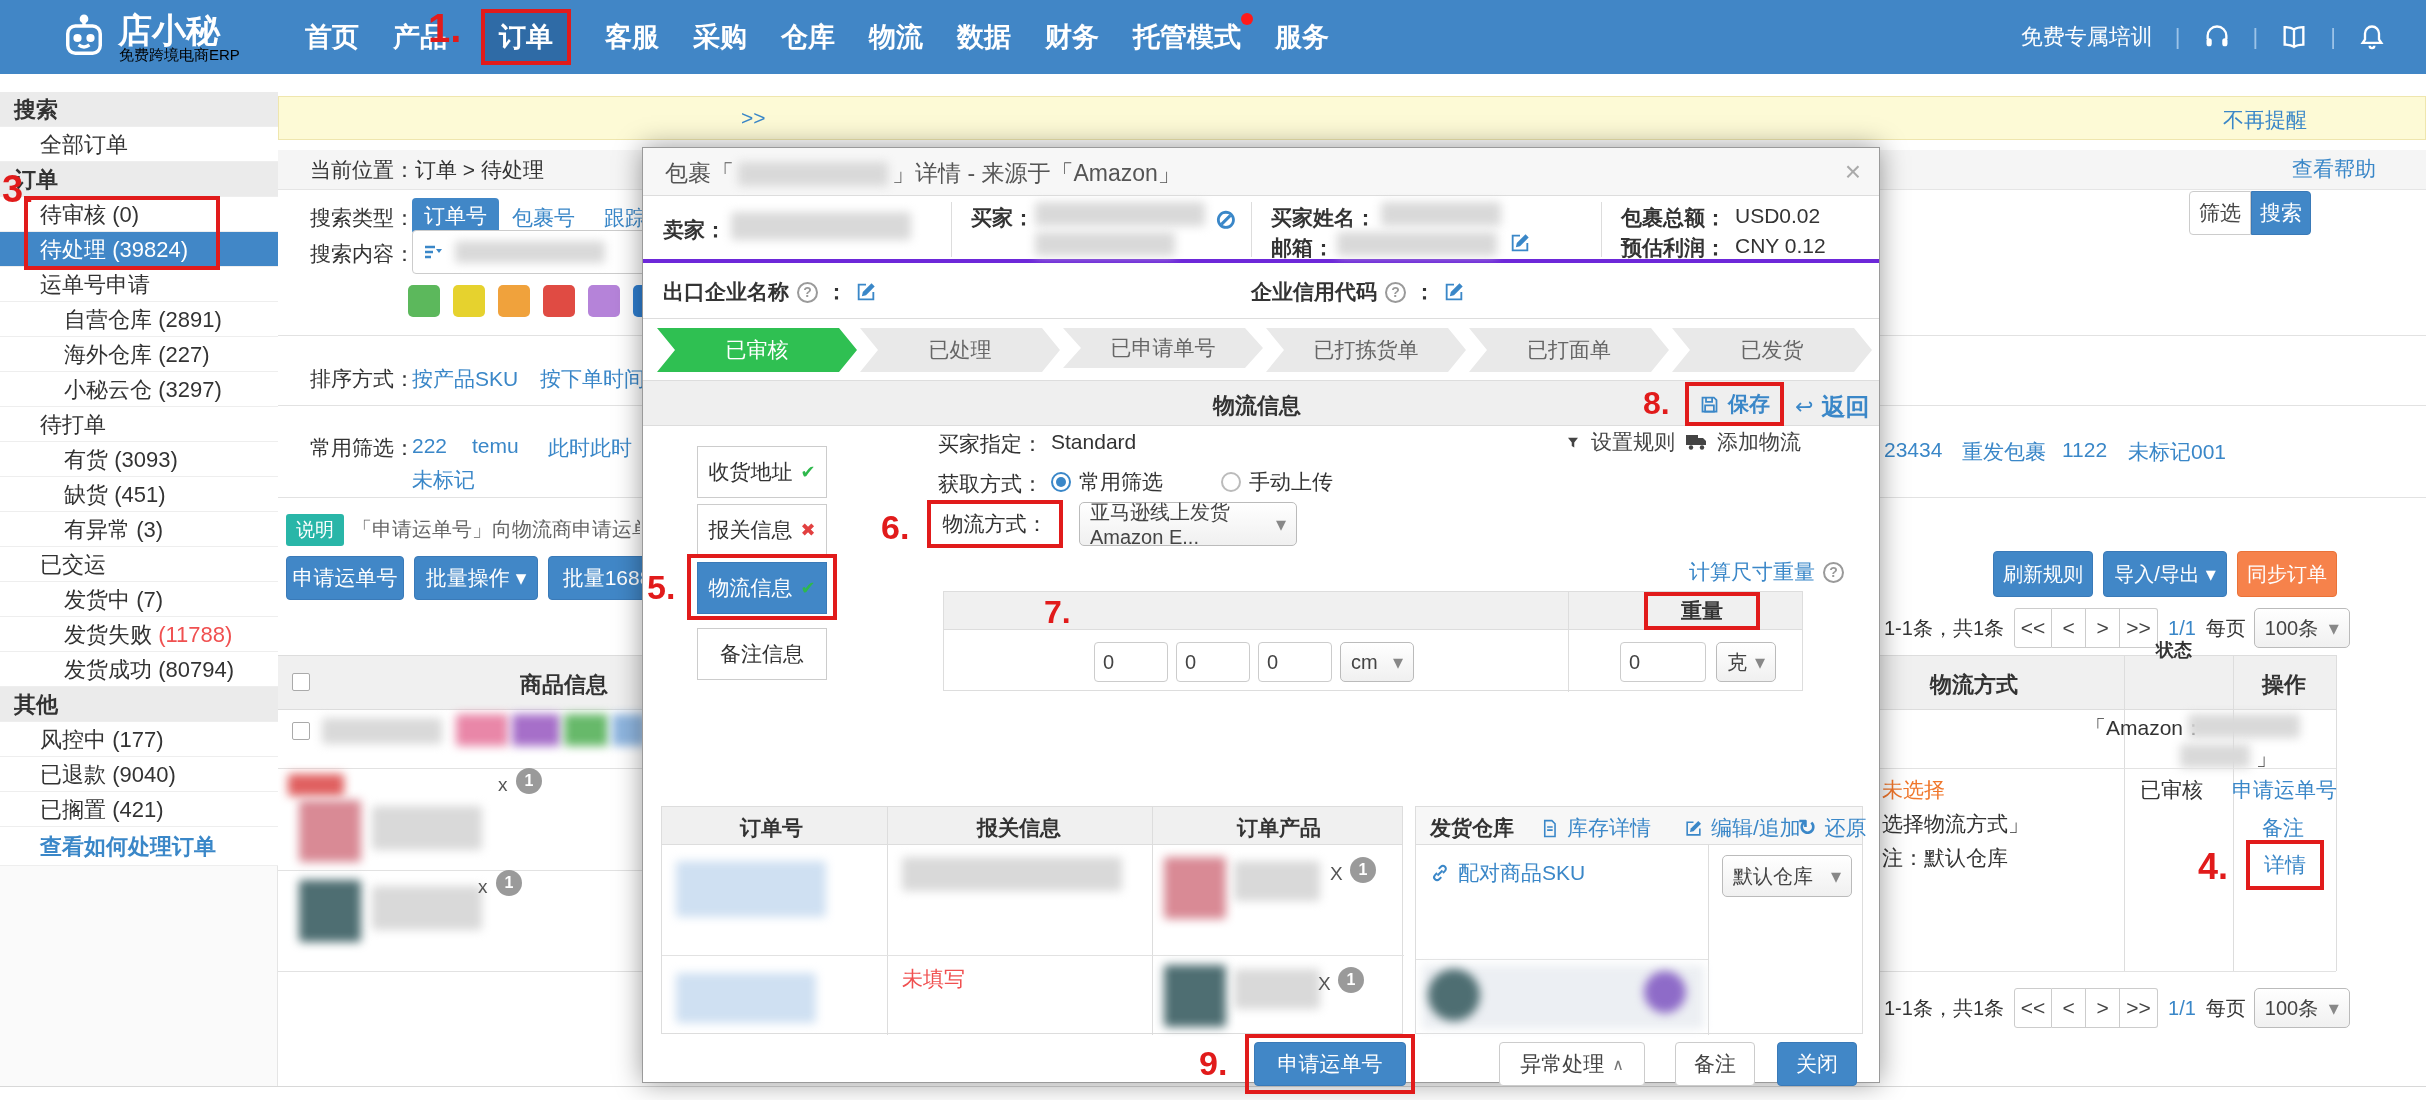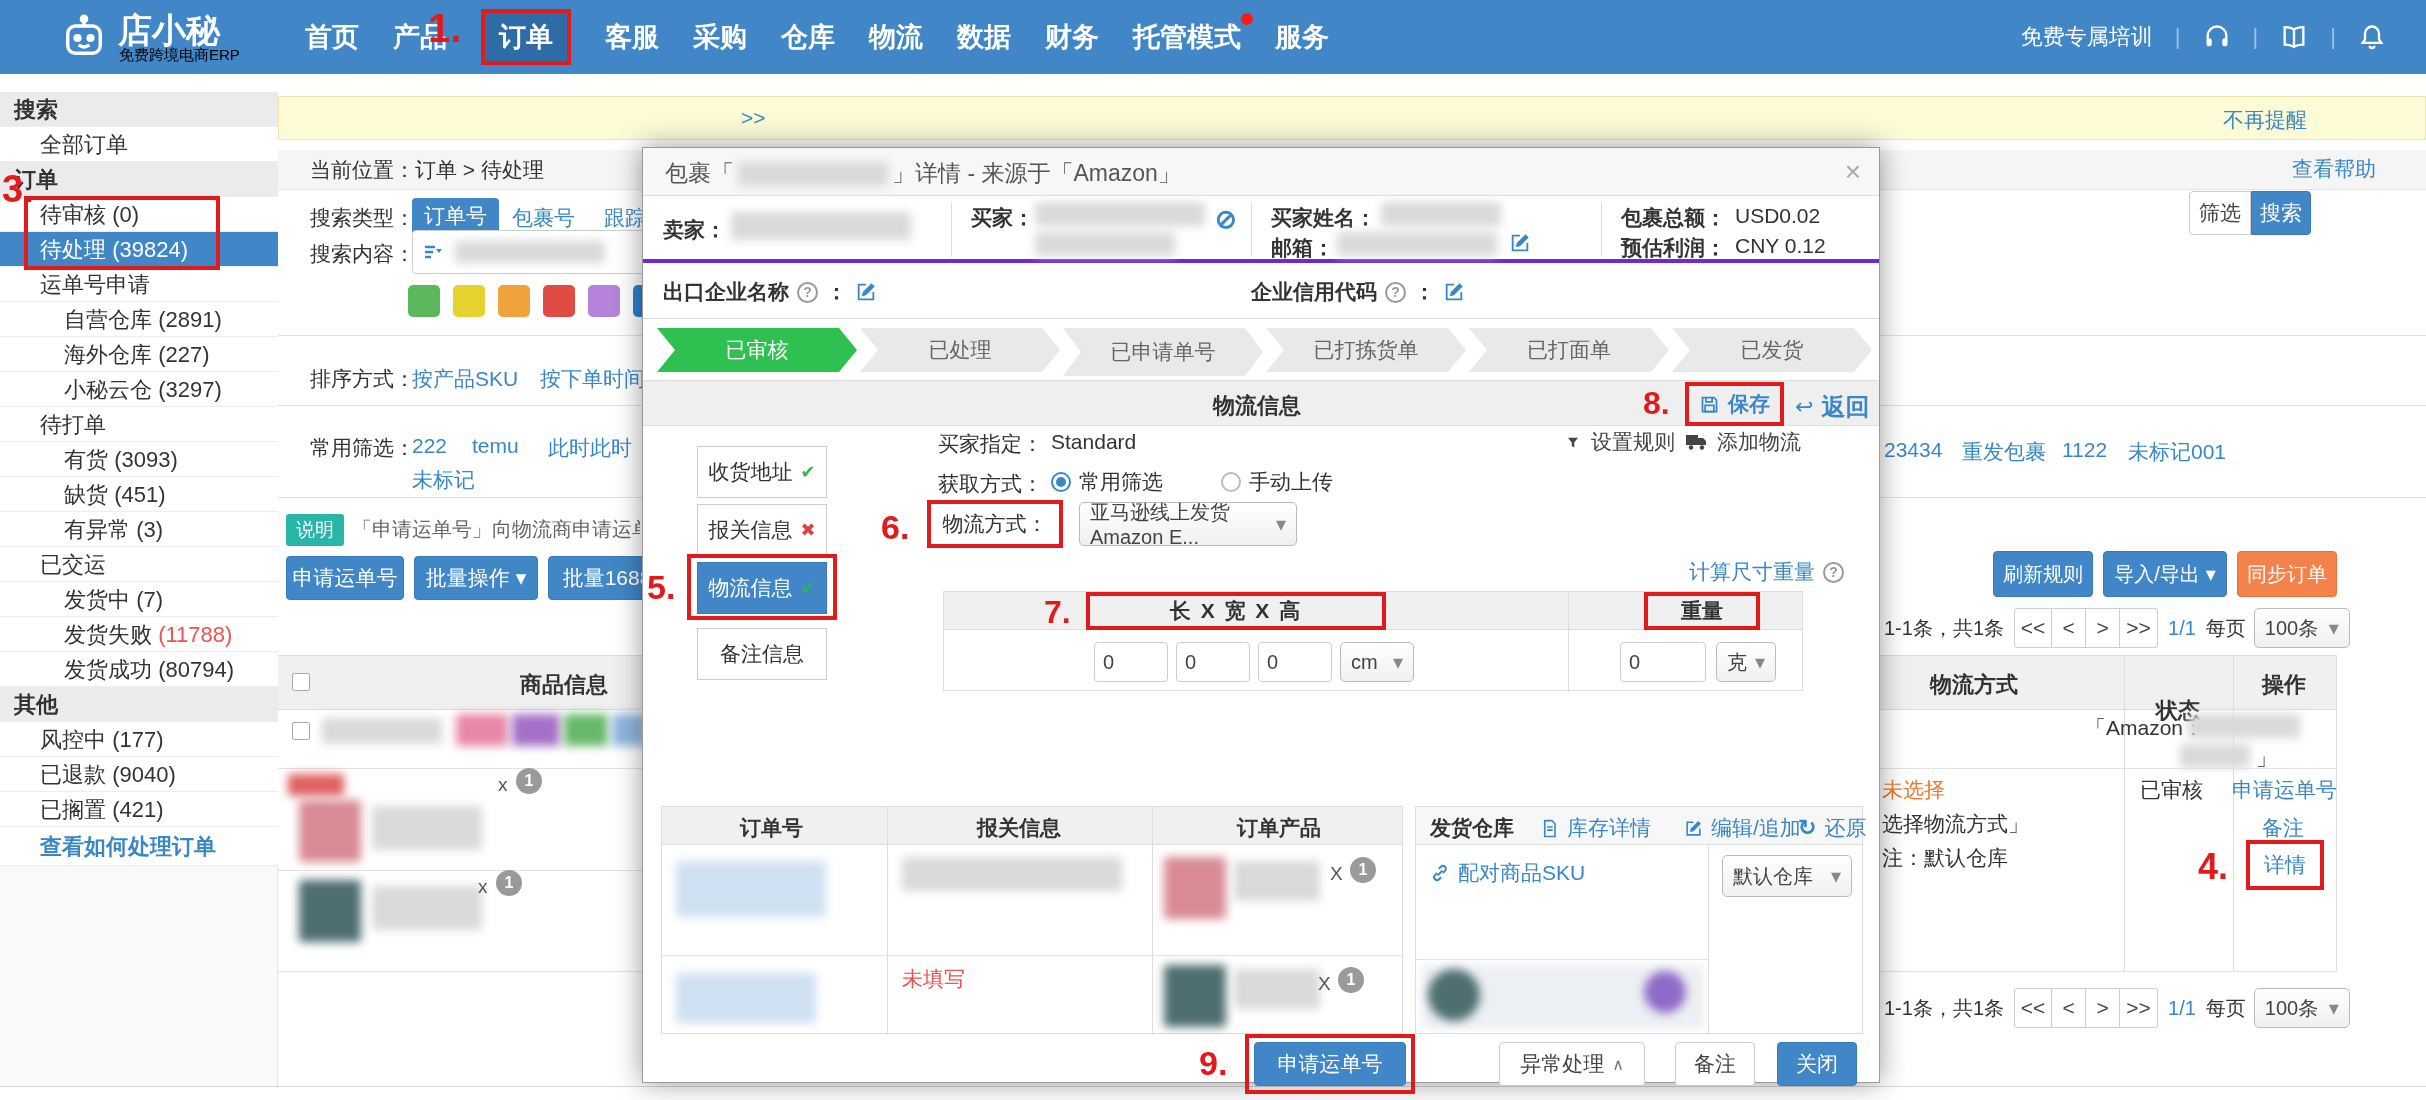--- a/index.html
+++ b/index.html
@@ -223,21 +223,21 @@
     <span class="sel" style="width:96px;height:40px;margin-left:8px">
         <span>100条</span>
         <span style="color:#888">▾</span>
       </span>
   </div>
 
   <div class="abs" style="left:278px;top:655px;width:2058px;height:55px;background:#f0f0f0;border-top:1px solid #ddd;border-bottom:1px solid #ddd"></div>
   <span class="abs cb" style="left:292px;top:673px"></span>
   <span class="abs bold" style="left:520px;top:670px;font-size:22px">商品信息</span>
   <span class="abs bold" style="left:1930px;top:670px;font-size:22px">物流方式</span>
-  <span class="abs bold" style="left:2156px;top:696px;font-size:22px">状态</span>
+  <span class="abs bold" style="left:2156px;top:638px;font-size:18px">状态</span>
   <span class="abs bold" style="left:2262px;top:670px;font-size:22px">操作</span>
 
   <span class="abs cb" style="left:292px;top:722px"></span>
   <span class="abs blur" style="left:322px;top:718px;width:120px;height:26px"></span>
   <span class="abs blur" style="left:456px;top:714px;width:52px;height:32px;background:#e987a8"></span>
   <span class="abs blur" style="left:512px;top:714px;width:48px;height:32px;background:#a66fc9"></span>
   <span class="abs blur" style="left:564px;top:714px;width:44px;height:32px;background:#67b96a"></span>
   <span class="abs blur" style="left:612px;top:714px;width:34px;height:32px;background:#8fb6e0"></span>
   <div class="hline" style="left:278px;top:768px;width:2058px"></div>
 
@@ -347,21 +347,21 @@
               <path d="M20 12v8H4V4h8"></path>
               <path d="M18 2.5l3.5 3.5-9.5 9.5-4.5 1 1-4.5z" fill="#3a87c8" stroke="none"></path>
             </svg>
           </span>
       </div>
     </div>
 
     <div class="abs" style="left:14px;top:180px;display:flex;gap:3px">
       <div class="chev on" style="width:200px;height:44px">已审核</div>
       <div class="chev" style="width:200px;height:44px">已处理</div>
-      <div class="chev" style="width:200px;height:48px">已申请单号</div>
+      <div class="chev" style="width:200px;height:40px">已申请单号</div>
       <div class="chev" style="width:200px;height:44px">已打拣货单</div>
       <div class="chev" style="width:200px;height:44px">已打面单</div>
       <div class="chev" style="width:200px;height:44px">已发货</div>
     </div>
 
     <div class="abs" style="left:0;top:232px;width:100%;height:46px;background:#efefef;border-top:1px solid #ddd;border-bottom:1px solid #ddd">
       <span class="abs bold" style="left:570px;top:10px;font-size:22px">物流信息</span>
       <span class="ann abs" style="left:1000px;top:4px;font-size:32px">8.</span>
       <div class="abs rbox iconrow" style="left:1042px;top:1px;height:44px;padding:0 10px">
         <span>
@@ -440,23 +440,20 @@
 
     <div class="abs iconrow" style="left:1046px;top:410px">
       <span class="link" style="font-size:21px">计算尺寸重量</span>
       <span class="qc">?</span>
     </div>
 
     <div class="abs" style="left:300px;top:443px;width:860px;height:100px;border:1px solid #ddd">
       <div class="abs" style="left:0;top:0;width:100%;height:38px;background:#f0f0f0;border-bottom:1px solid #ddd"></div>
       <div class="vline" style="left:624px;top:0;height:100px"></div>
       <span class="ann abs" style="left:100px;top:2px;font-size:32px">7.</span>
-      <div class="abs rbox" style="left:142px;top:0;width:300px;height:38px;display:flex;align-items:center;justify-content:center">
-        <span class="lbl bold" style="letter-spacing:2px">长  X  宽  X  高</span>
-      </div>
       <div class="abs rbox" style="left:700px;top:0;width:116px;height:38px;display:flex;align-items:center;justify-content:center">
         <span class="lbl bold">重量</span>
       </div>
       <div class="abs inp" style="left:150px;top:50px;width:74px;height:40px">0</div>
       <div class="abs inp" style="left:232px;top:50px;width:74px;height:40px">0</div>
       <div class="abs inp" style="left:314px;top:50px;width:74px;height:40px">0</div>
       <div class="abs sel" style="left:396px;top:50px;width:74px;height:40px">
           <span>cm</span>
           <span style="color:#888">▾</span>
         </div>

